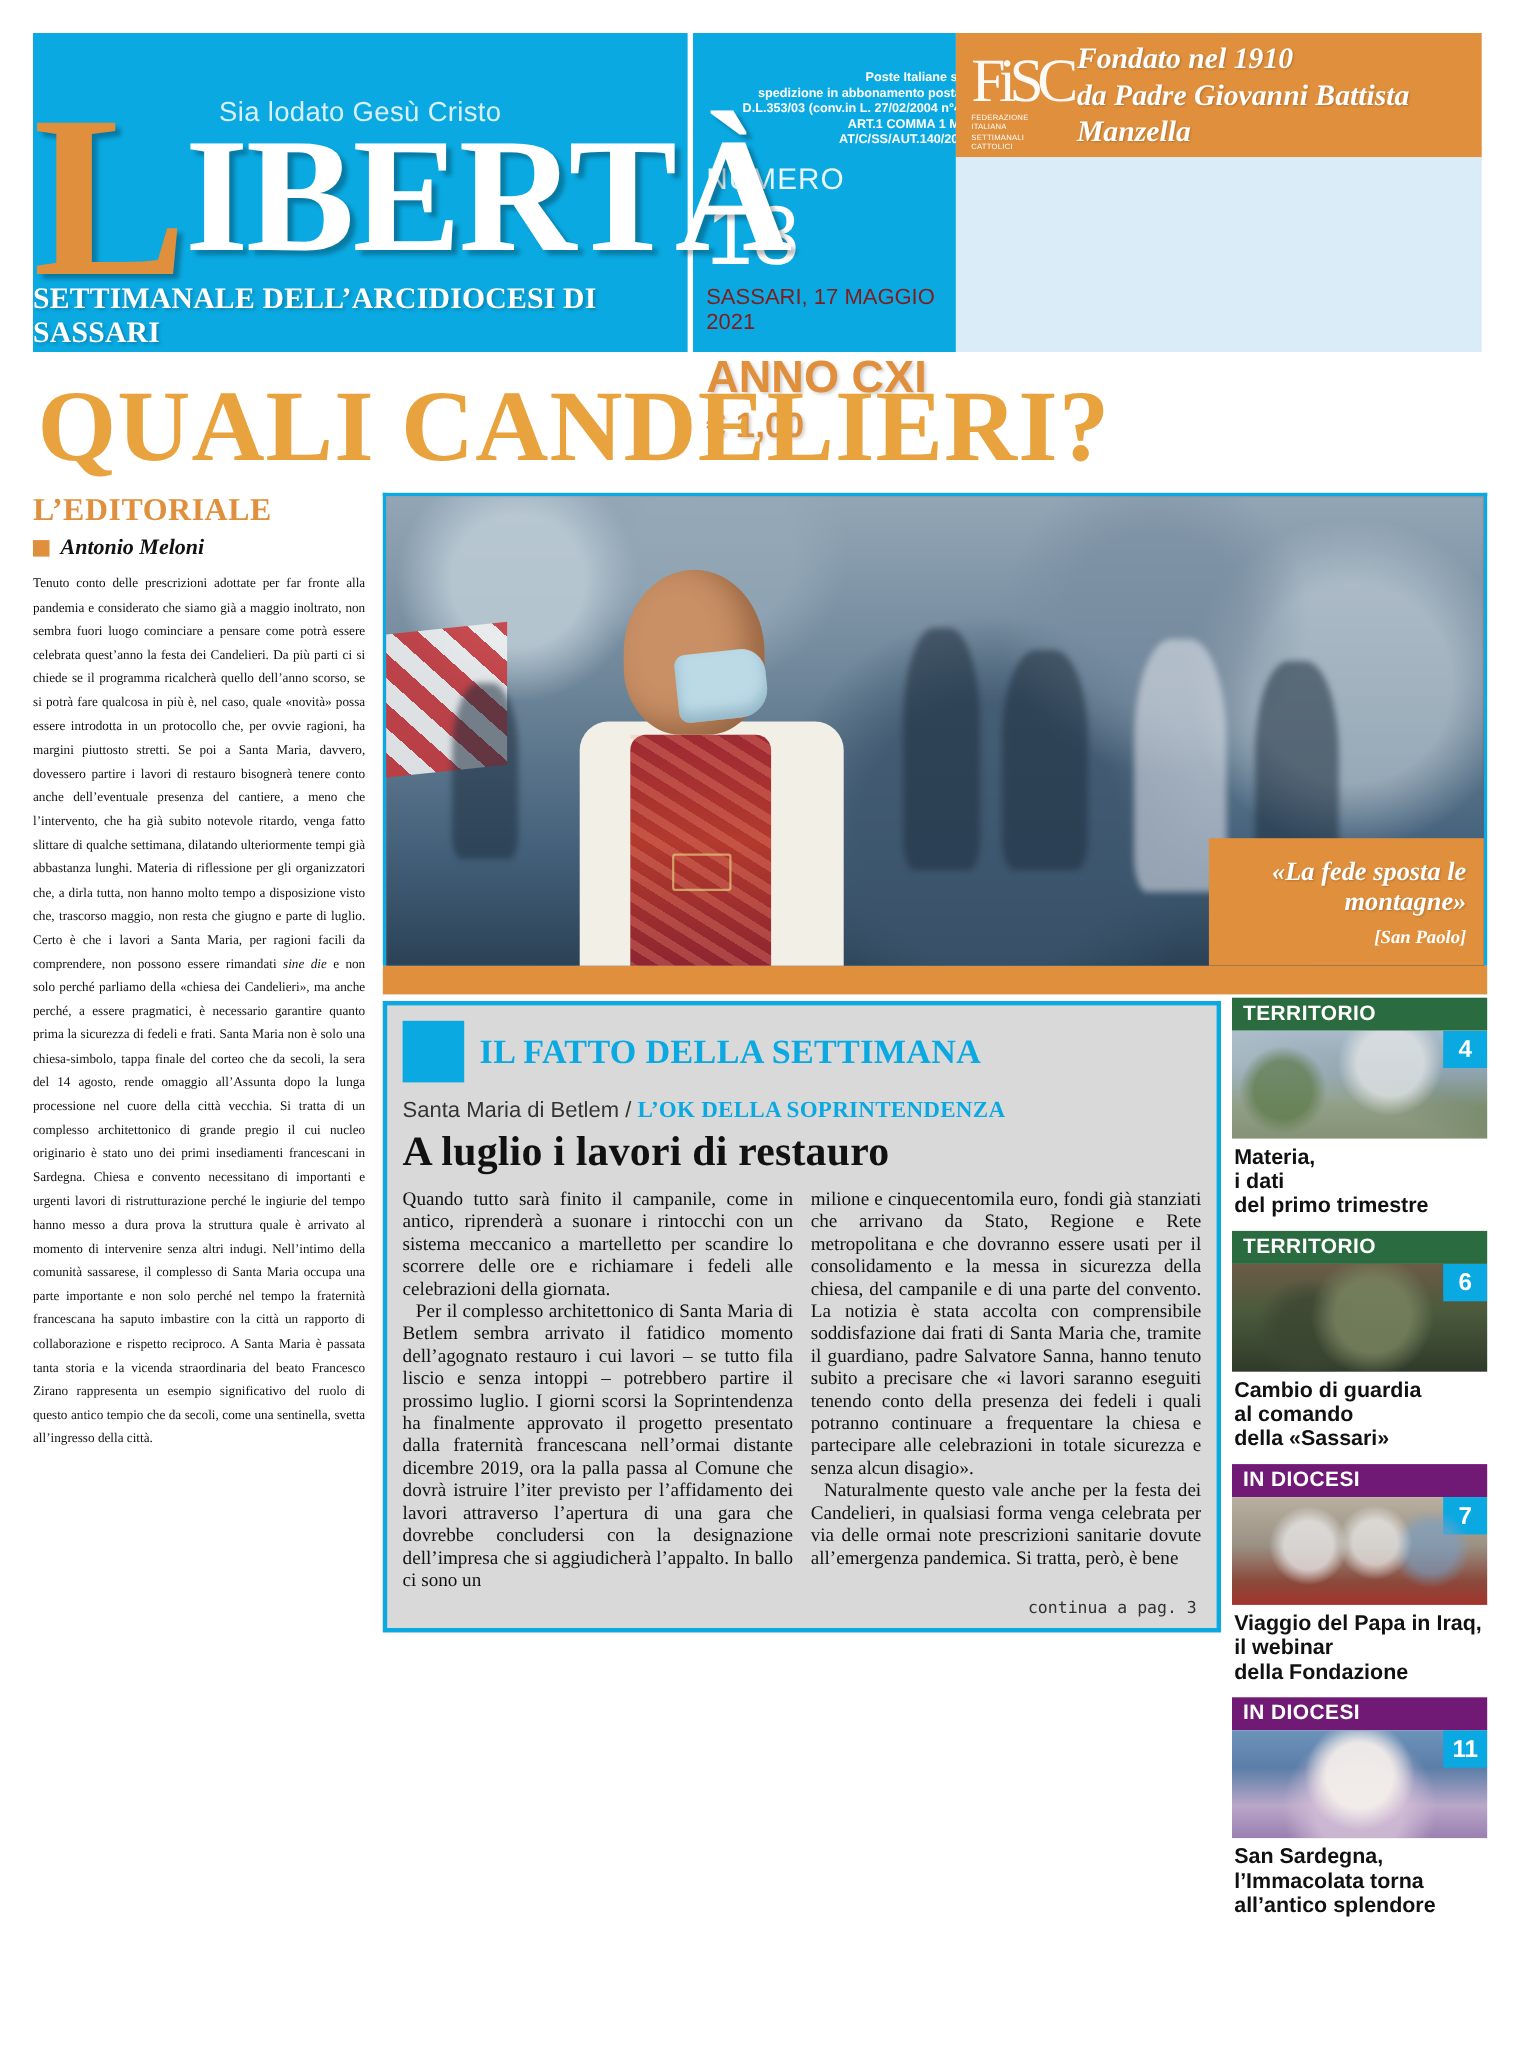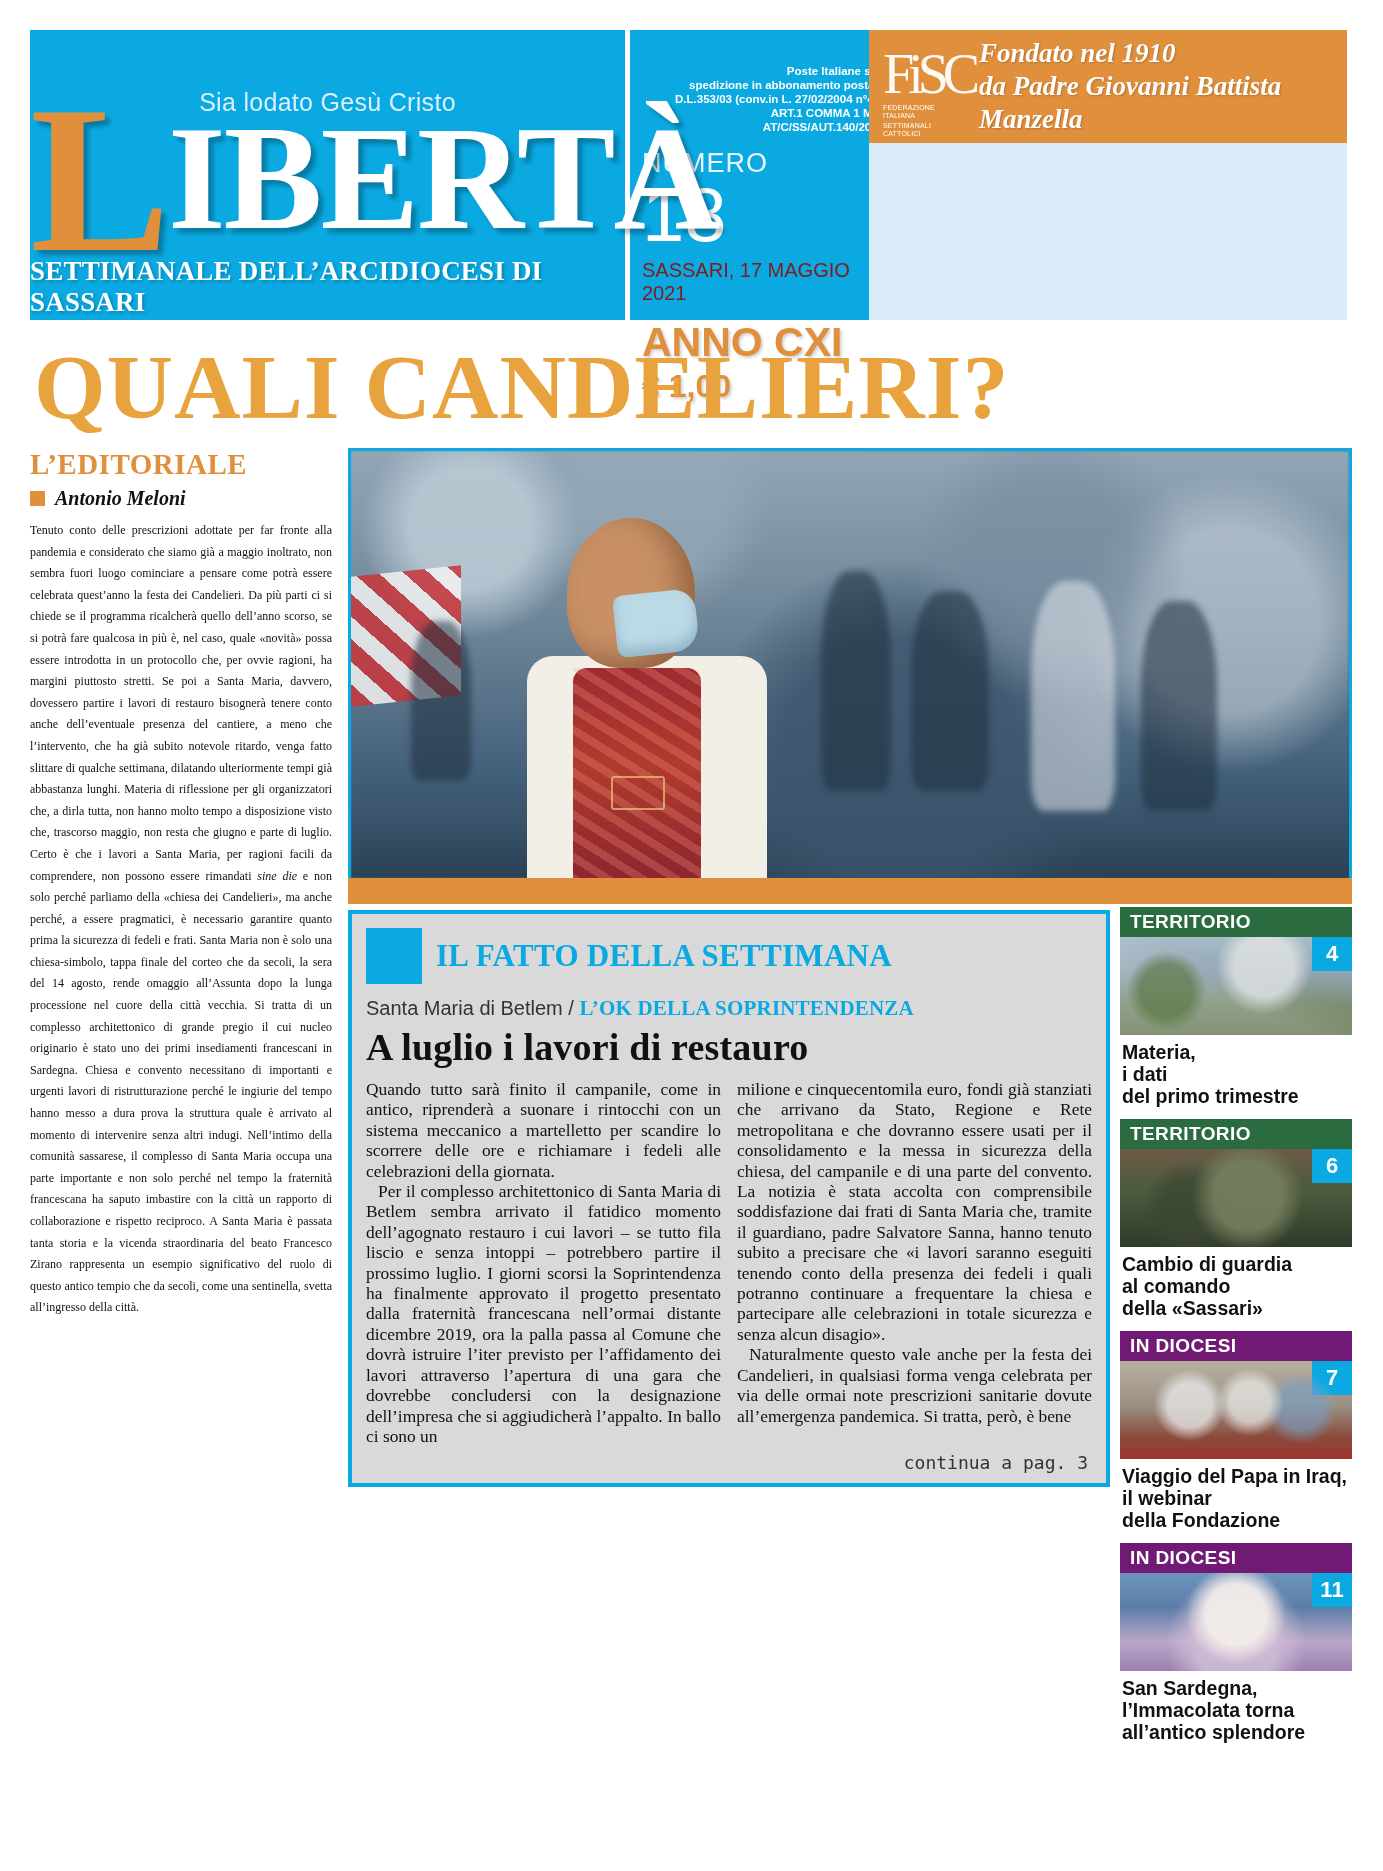--- a/index.html
+++ b/index.html
@@ -207,21 +207,21 @@
     color: #111; margin-top: 4px; letter-spacing: .2px;
   }
   .fatto-cols { display: flex; gap: 16px; margin-top: 10px; }
   .fatto-cols .c {
     flex: 1; font-family: "Liberation Serif", serif; font-size: 17.4px;
     line-height: 20.4px; text-align: justify; color: #111;
   }
   .fatto-cols .c p { text-indent: 12px; }
   .fatto-cols .c p:first-child { text-indent: 0; }
   .continua {
-    text-align: right; font-family: "DejaVu Sans Mono", monospace; font-size: 18px;
+    text-align: right; font-family: "DejaVu Sans Mono", monospace; font-size: 15px;
     color: #333; margin-top: 6px; padding-right: 4px;
   }
 
   
   .side-box { margin-bottom: 4px; }
   .side-head {
     position: relative; height: 30px; display: flex; align-items: center;
     padding-left: 10px;
   }
   .side-head.green { background: #2a6b3f; }
@@ -331,20 +331,24 @@
           <i style="left:790px;top:150px;width:76px;height:210px;"></i>
           <i style="left:60px;top:170px;width:60px;height:160px;"></i>
         </div>
         <div class="ph-person">
           <div class="ph-body"></div>
           <div class="ph-vest"></div>
           <div class="ph-emblem"></div>
           <div class="ph-head"></div>
           <div class="ph-mask"></div>
         </div>
+        <div class="photo-caption">
+          <div class="q">«La fede sposta le montagne»</div>
+          <div class="src">[San Paolo]</div>
+        </div>
       </div>
       <div class="photo-orange-strip"></div>
 
       <div style="display:flex; gap:10px; margin-top:3px;">
 
         <div style="flex:1;">
           <div class="fatto">
             <div class="fatto-head">
               <span class="bsq"></span>
               <span class="ttl">IL FATTO DELLA SETTIMANA</span>

